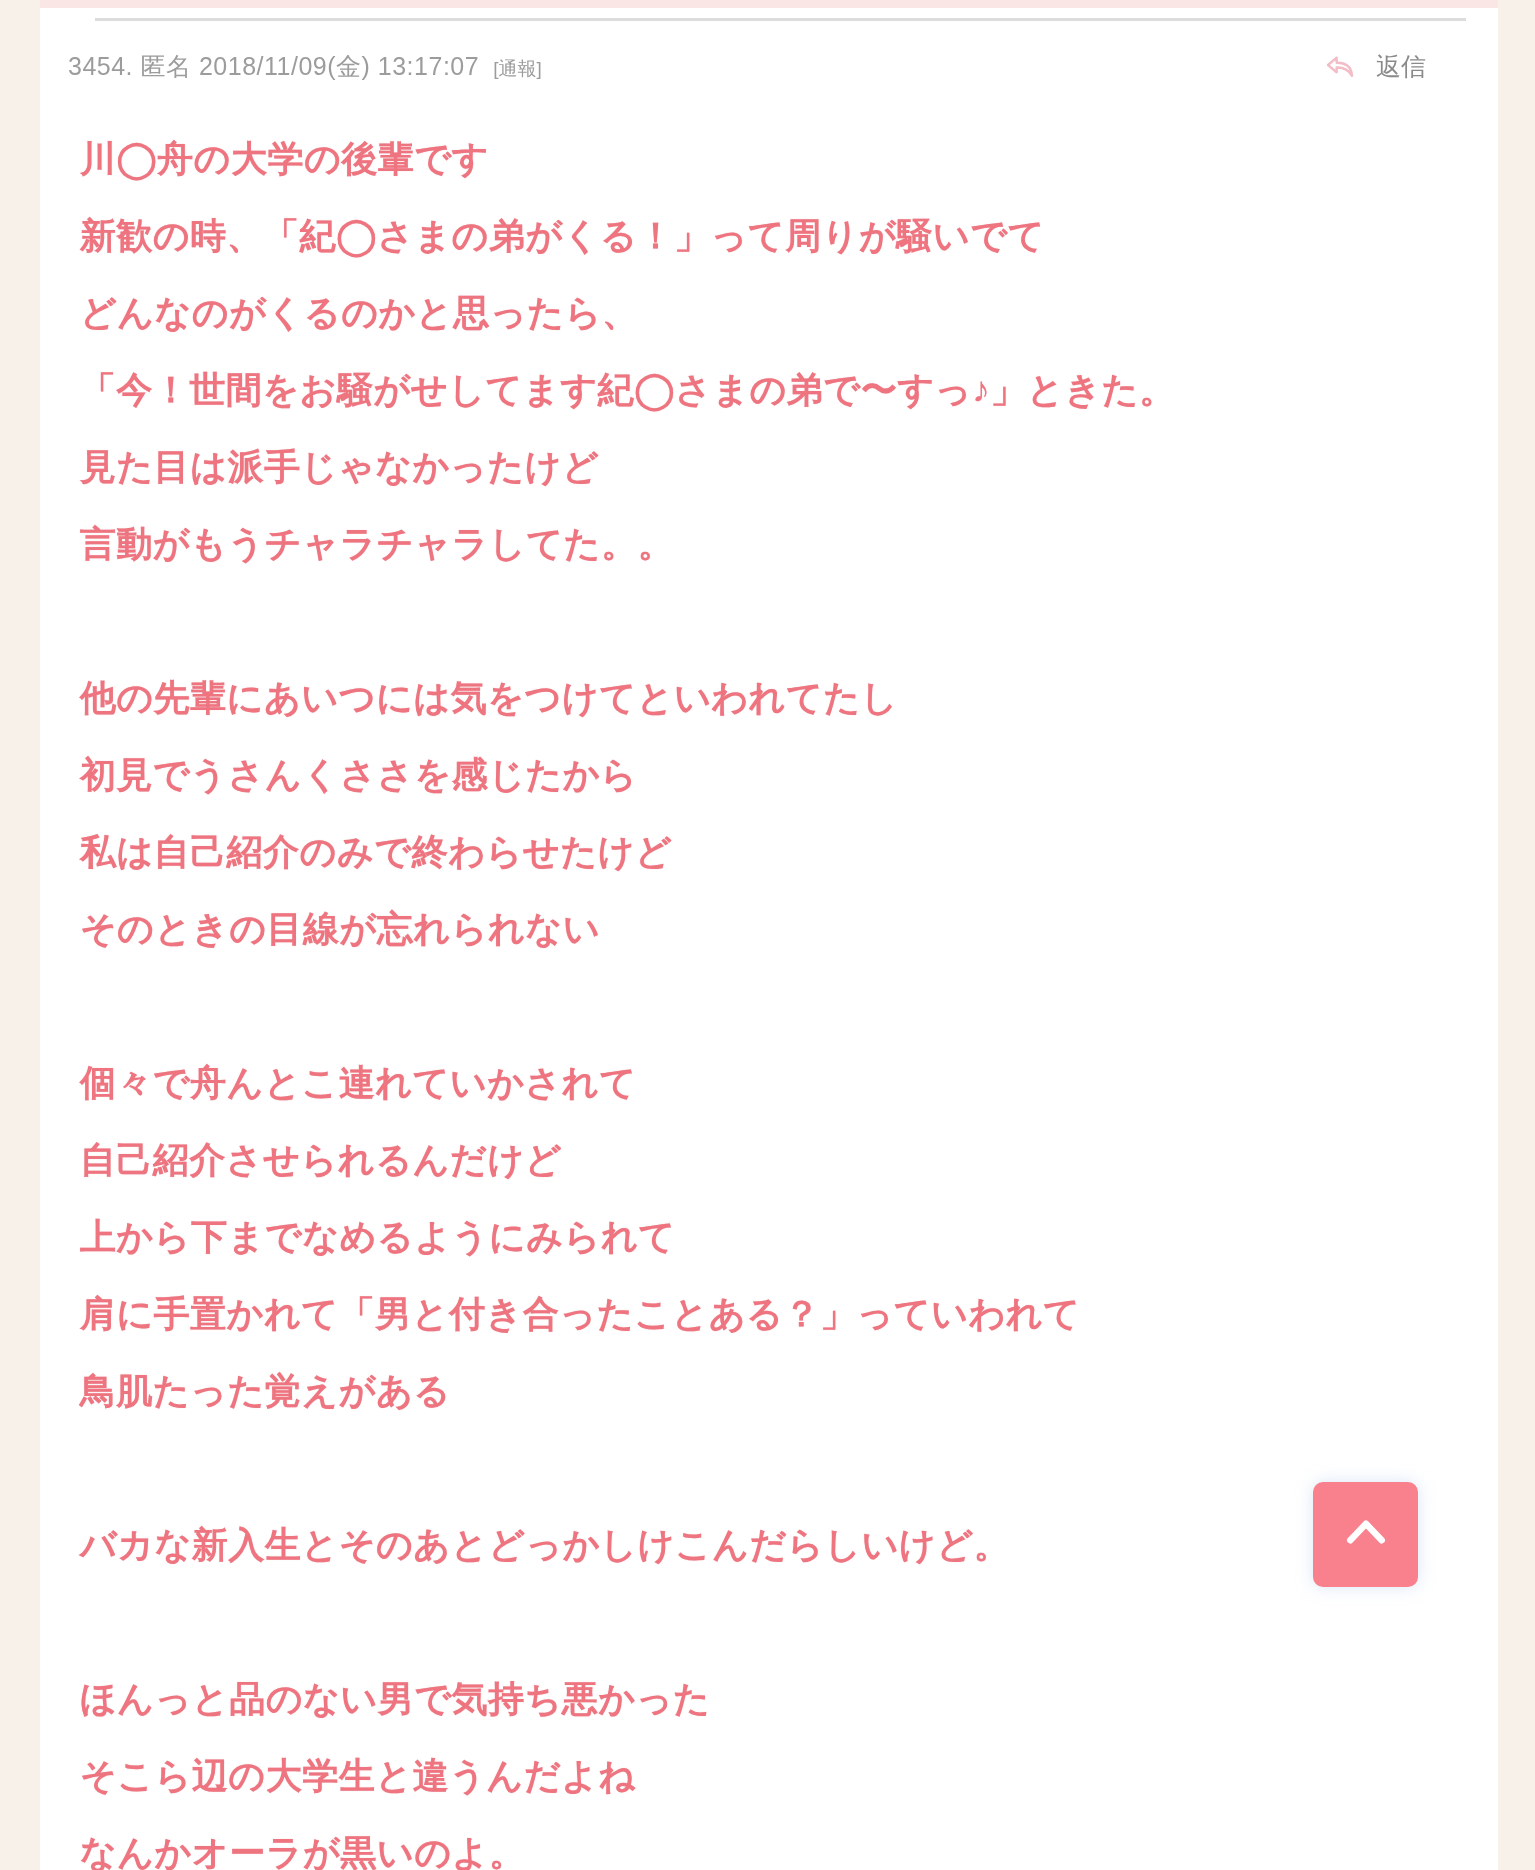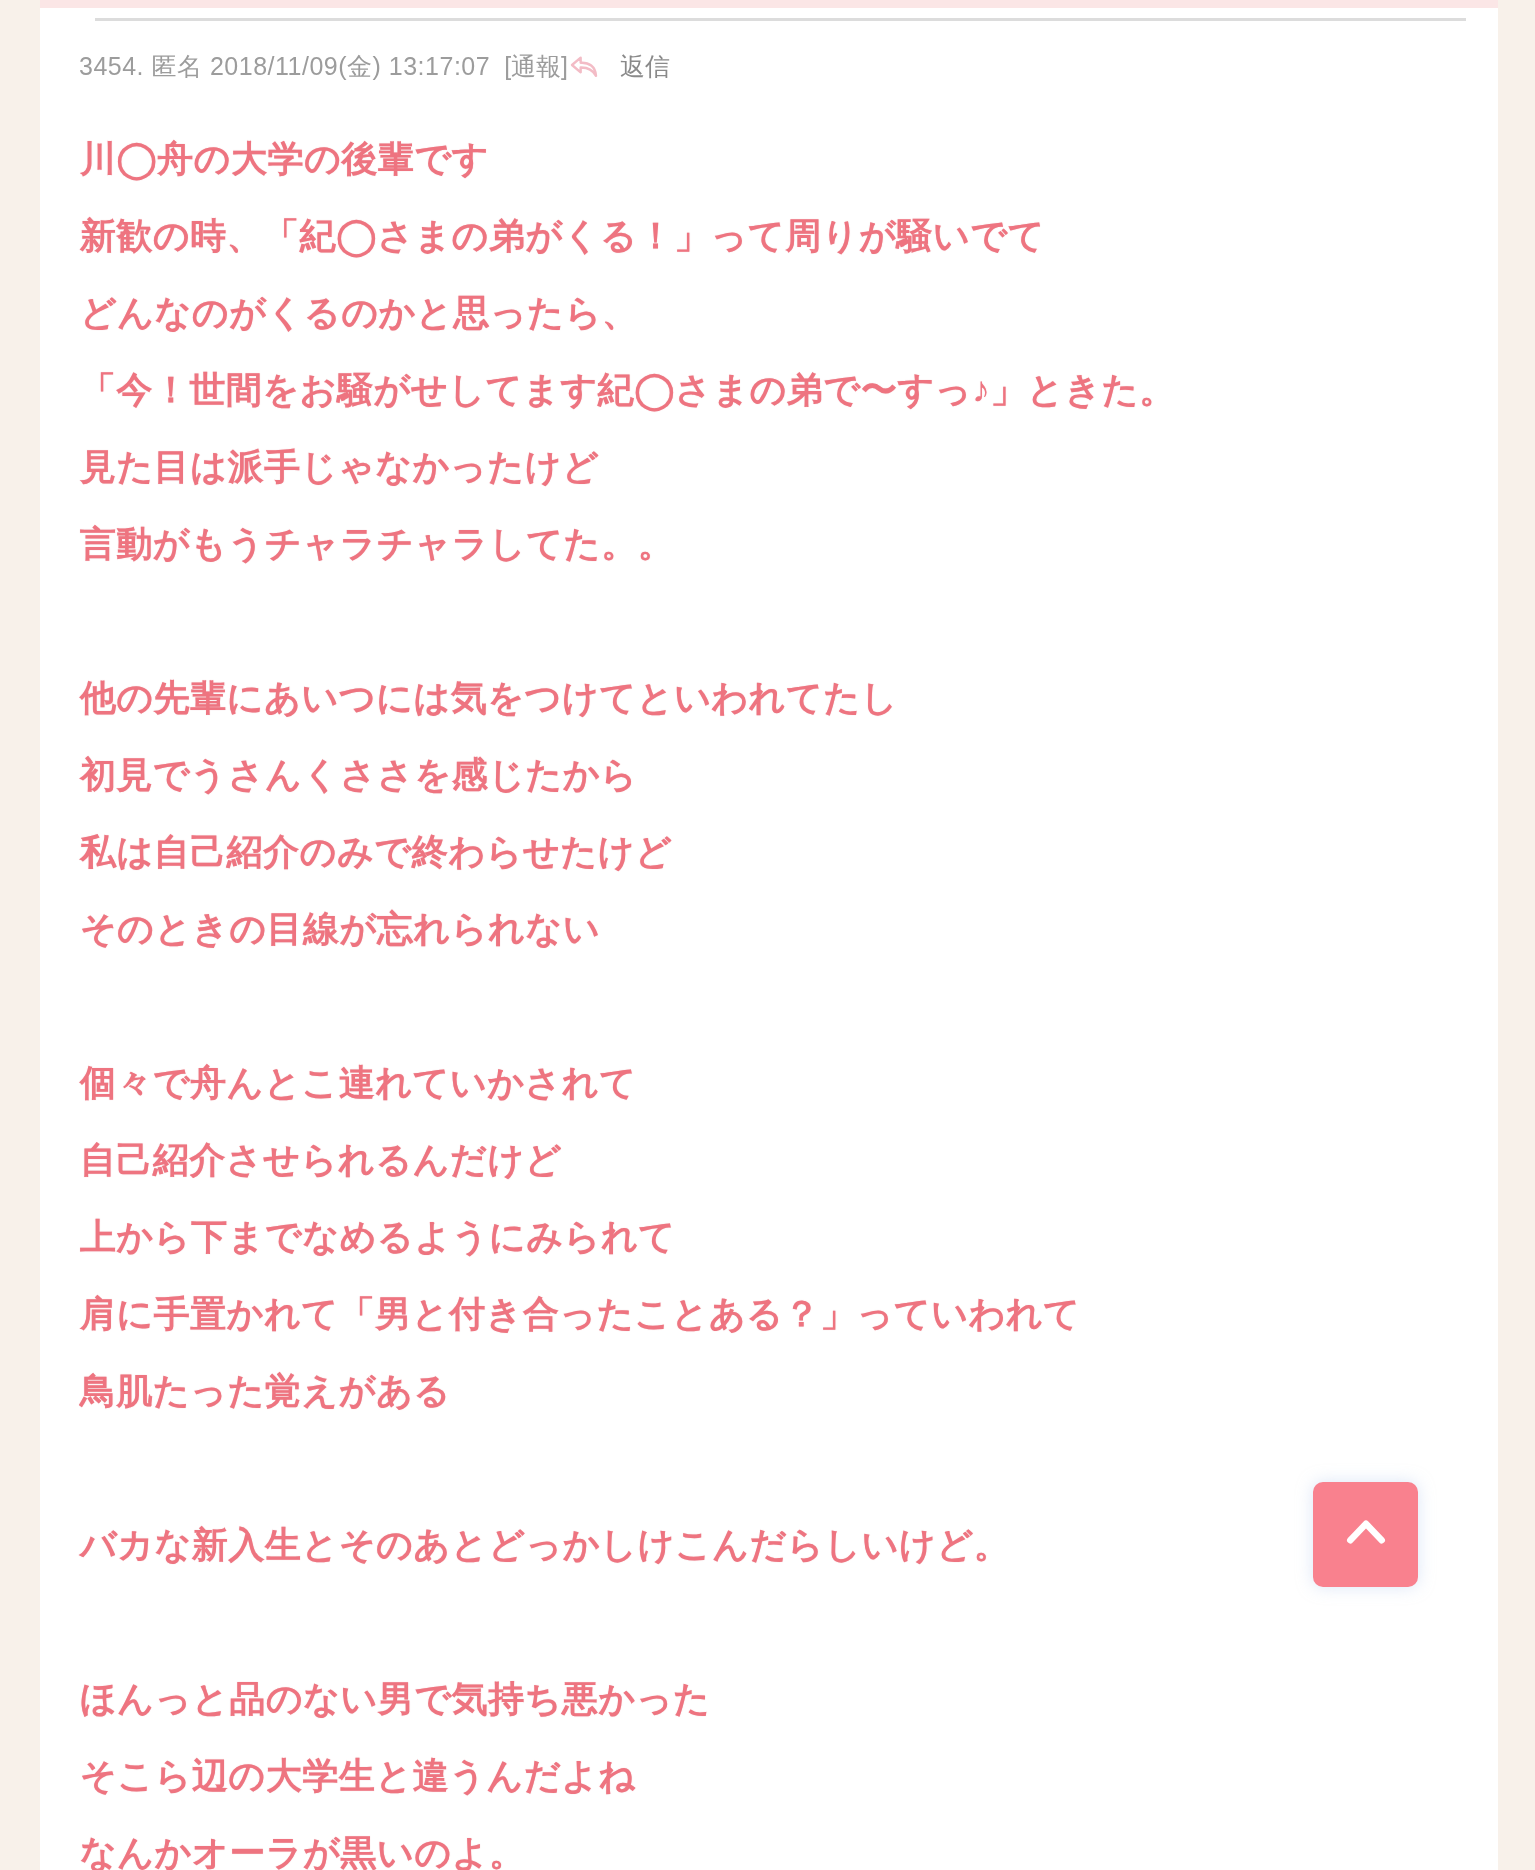--- a/index.html
+++ b/index.html
@@ -21,29 +21,29 @@
     position: absolute; top: 0; left: 0; right: 0; height: 8px;
     background: #fbe6e6;
   }
 
   .comment-divider {
     position: absolute; top: 18px; left: 55px; right: 32px; height: 3px;
     background: #dcdcdc;
   }
 
   .comment-header {
-    position: absolute; top: 50px; left: 39px; right: 72px;
-    display: flex; align-items: center;
+    position: absolute; top: 50px; left: 28px; right: 72px;
+    display: flex; justify-content: space-between; align-items: center;
   }
   .comment-meta-group { display: flex; align-items: baseline; }
   .comment-meta {
     font-size: 25px; color: #9c9c9c; letter-spacing: 0.5px;
   }
   .report-link {
-    font-size: 25px; color: #9c9c9c; margin-left: 14px;
+    font-size: 19px; color: #9c9c9c; margin-left: 14px;
     text-decoration: none; cursor: pointer;
   }
   .reply-button {
     display: flex; align-items: center; gap: 20px;
     cursor: pointer; background: none; border: none; padding: 0;
   }
   .reply-button .icon svg { display: block; }
   .reply-label { font-size: 25px; color: #8a8a8a; }
 
   .comment-body {

